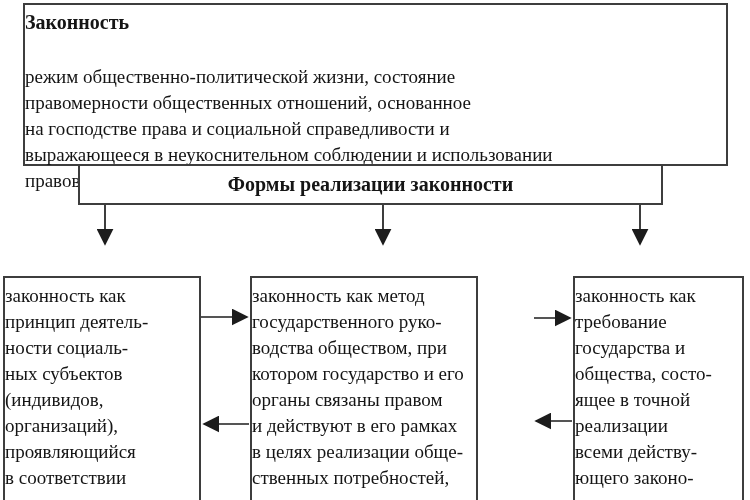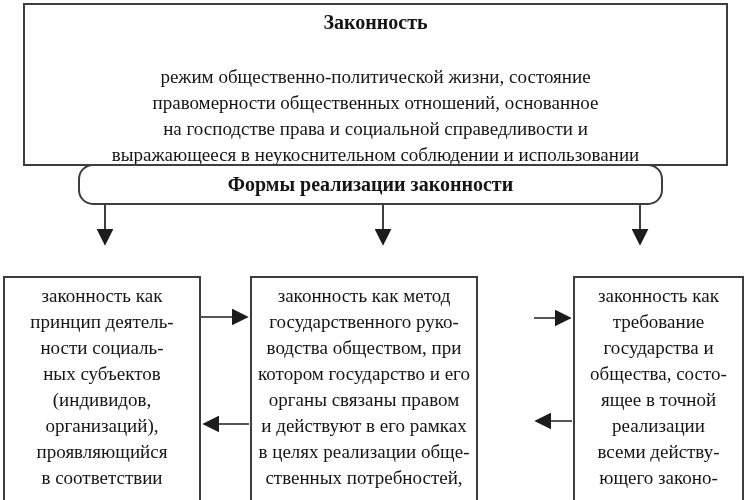--- a/index.html
+++ b/index.html
@@ -13,21 +13,20 @@
   .canvas {
     position: relative;
     width: 750px; height: 500px;
     overflow: hidden;
   }
   .box {
     position: absolute;
     background: #ffffff;
     border: 2px solid #3d3d3d;
     box-sizing: border-box;
-    text-align: center;
   }
   .lines { white-space: pre-line; margin-top: 29px; }
 
   .top-box {
     left: 23px; top: 3px;
     width: 705px; height: 163px;
     padding-top: 4px;
     font-size: 19px;
     line-height: 26px;
   }
@@ -36,21 +35,20 @@
     font-size: 20px;
     line-height: 26px;
   }
 
   .forms-box {
     left: 78px; top: 164px;
     width: 585px; height: 41px;
     display: flex; align-items: center; justify-content: center;
     font-weight: bold;
     font-size: 20px;
-    border-radius: 15px;
   }
 
   .branch {
     top: 247px;
     height: 246px;
     padding-top: 5px;
     font-size: 19px;
     line-height: 26px;
   }
   .branch-left   { left: 3px;   width: 198px; }

